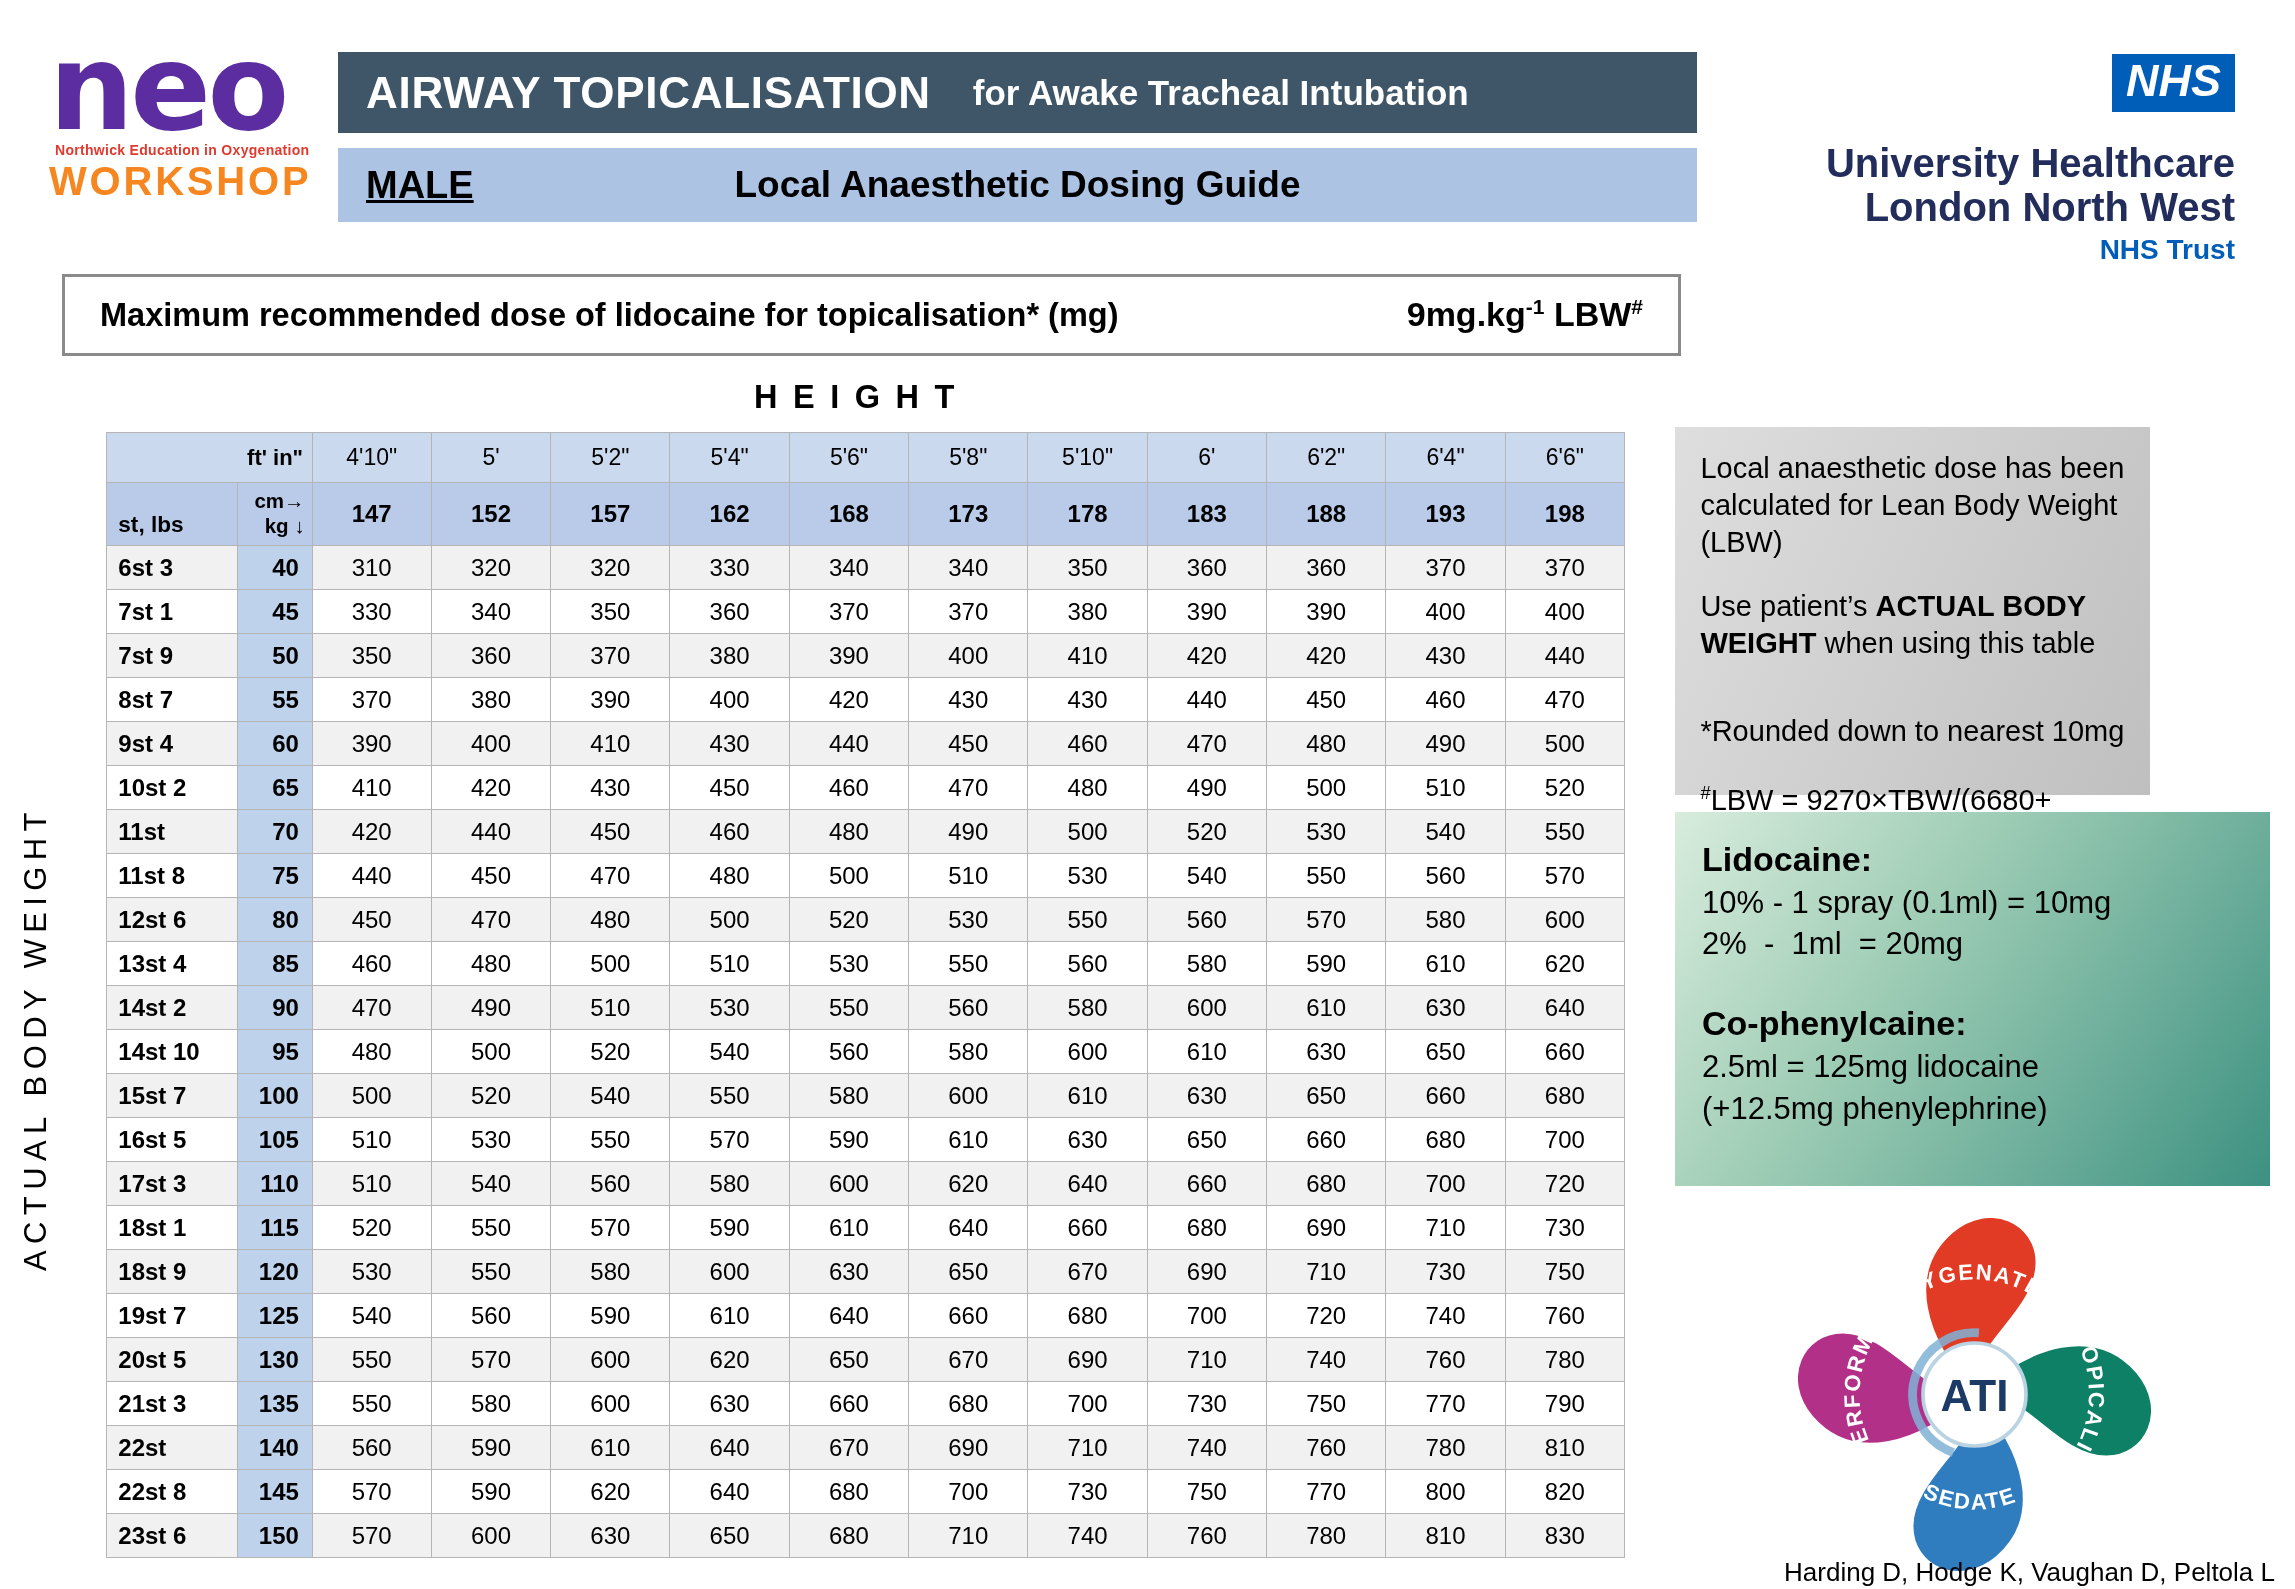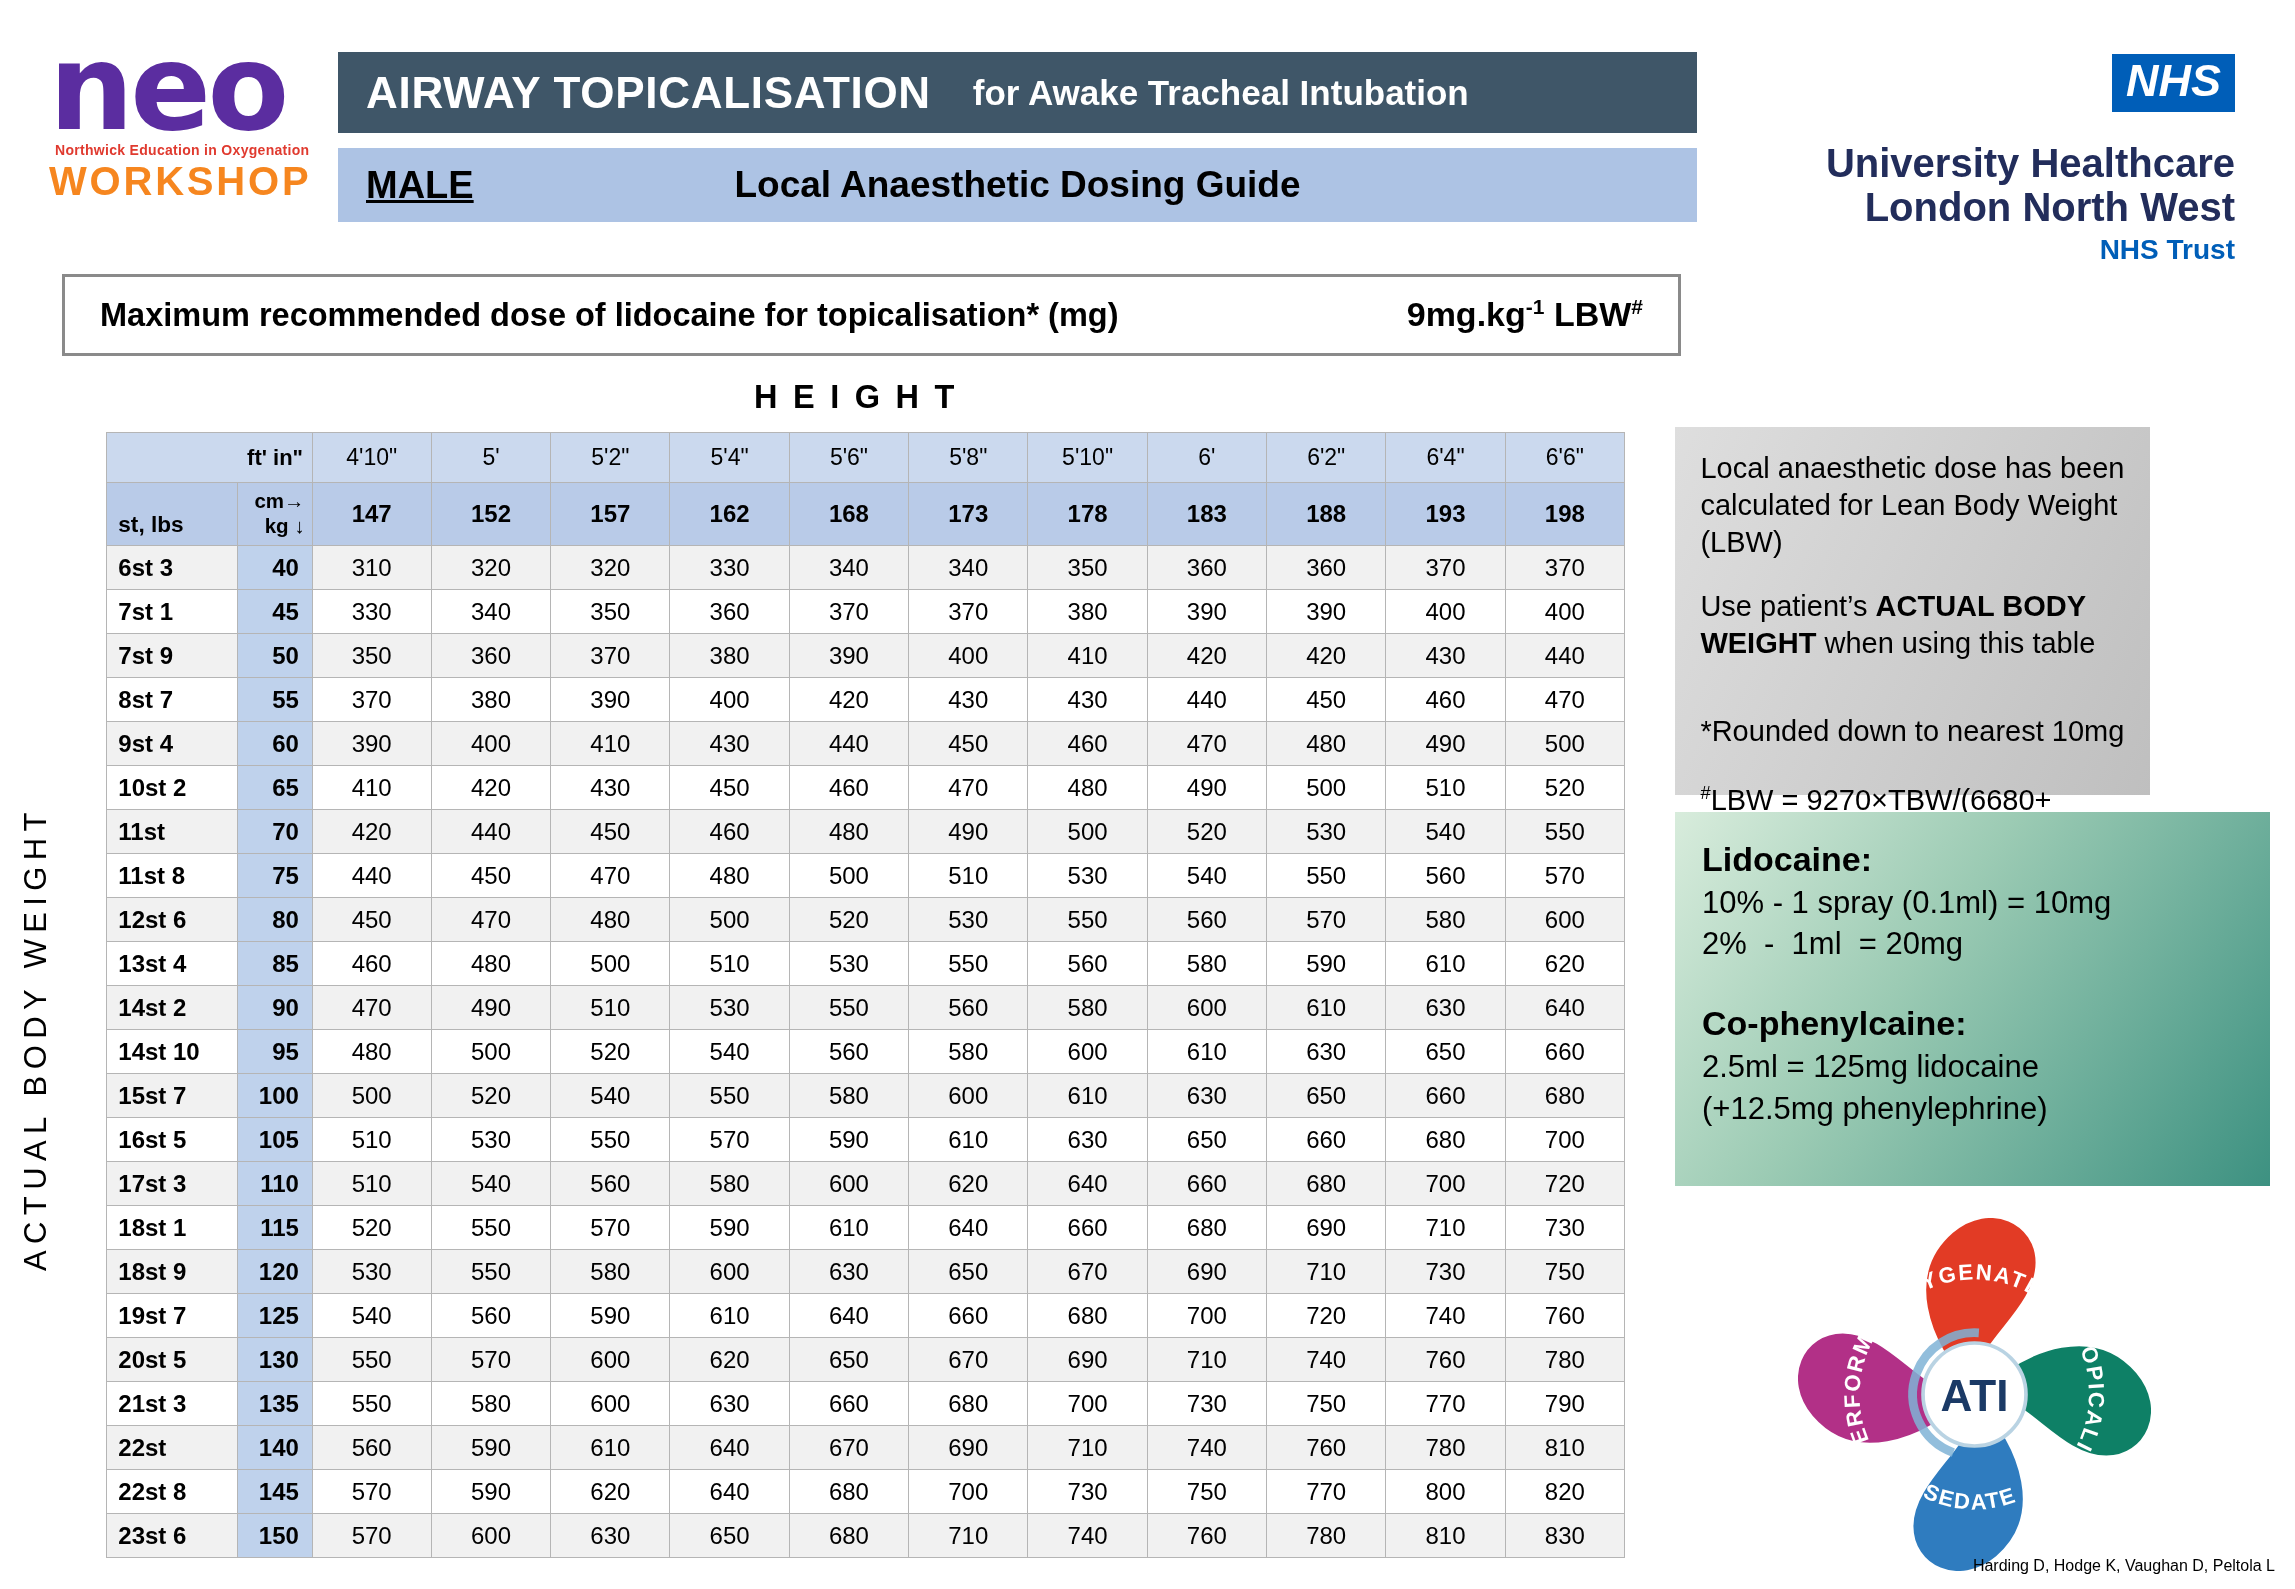--- a/index.html
+++ b/index.html
@@ -90,21 +90,21 @@
   .bl-top{fill:var(--wheel-topicalise,#0e8066);}
   .bl-sed{fill:var(--wheel-sedate,#2f7cbf);}
   .bl-per{fill:var(--wheel-perform,#b23087);}
   .hub-ring{fill:none;stroke:#7fb3d6;stroke-width:6;opacity:.85;}
   .hub{fill:#fff;stroke:#b9d3e3;stroke-width:2.5;}
   .hub-text{font-size:30px;font-weight:700;fill:#1b3a66;text-anchor:middle;
             font-family:"Liberation Sans",sans-serif;}
   .wheel-label{font-size:15px;font-weight:700;fill:#fff;letter-spacing:1.2px;
                font-family:"Liberation Sans",sans-serif;}
 
-  .credits{position:absolute;right:20px;top:1557px;font-size:16px;}
+  .credits{position:absolute;right:20px;top:1557px;font-size:26px;}
 </style>
 </head>
 <body>
 
 <div class="page">
 
   <div class="neo">
     <div class="neo-name">neo</div>
     <div class="neo-tag">Northwick Education in Oxygenation</div>
     <div class="neo-ws">WORKSHOP</div>

